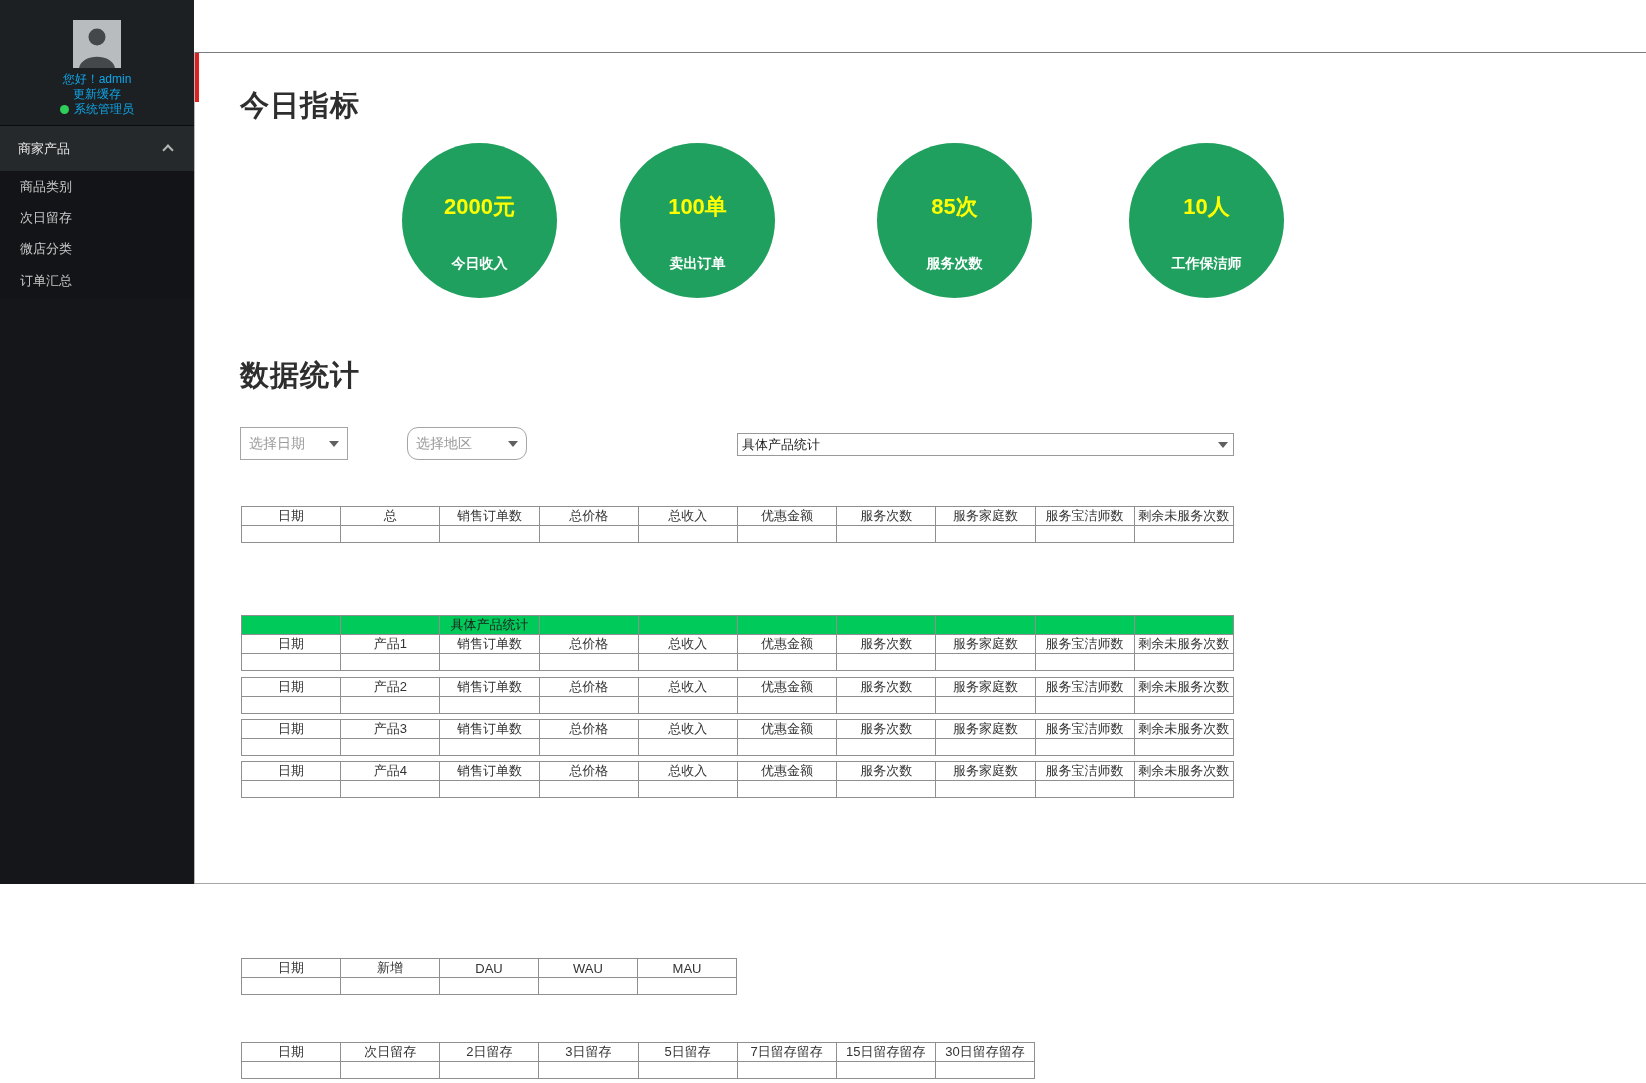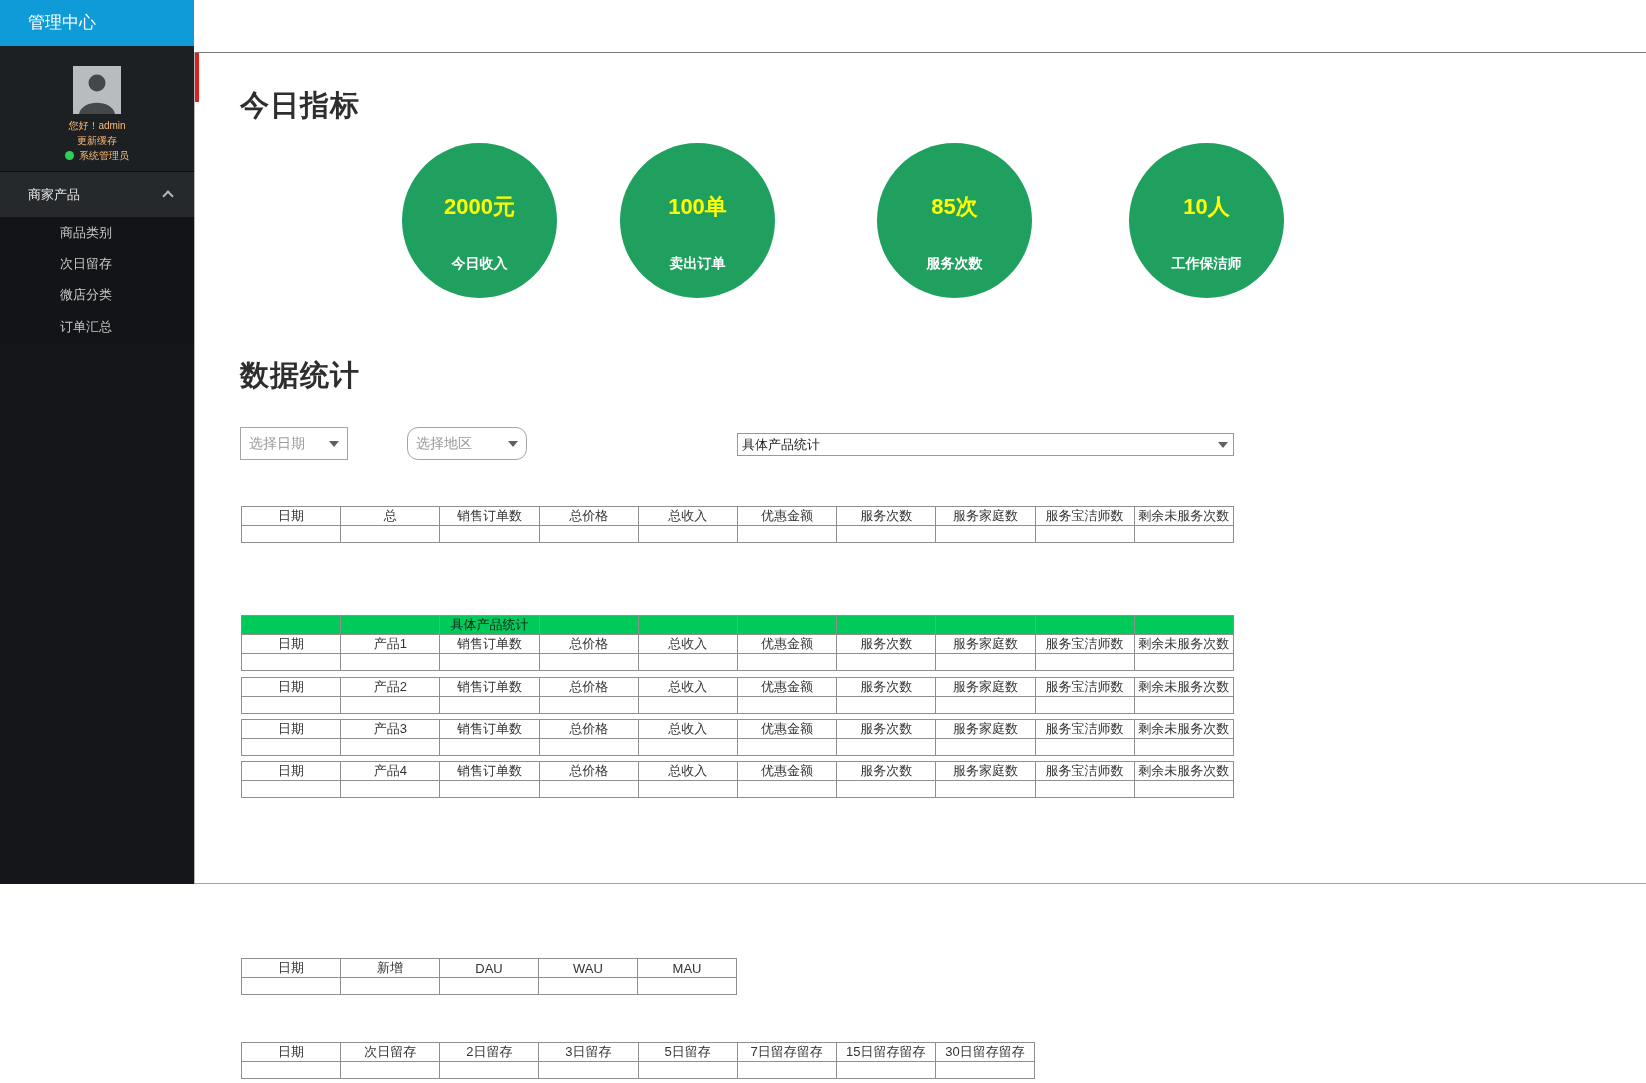--- a/index.html
+++ b/index.html
@@ -5,27 +5,27 @@
   * { box-sizing: border-box; }
   html,body { margin:0; padding:0; background:#fff; }
   body { font-family:"Liberation Sans","DejaVu Sans",sans-serif; }
   #screen { position:relative; width:1646px; height:1083px; background:#fff; overflow:hidden; }
 
   
   .sidebar { position:absolute; left:0; top:0; width:194px; height:884px; background:#141619; }
   .appbar { height:46px; background:#0f9bd7; color:#fff; font-size:17px; line-height:46px; padding-left:28px; }
   .profile { background:#1d2022; height:125px; text-align:center; padding-top:20px; }
   .avatar { width:48px; height:48px; display:inline-block; }
-  .p-line { font-size:10px; color:#fdba74; line-height:15px; }
+  .p-line { font-size:12px; color:#0ea5e9; line-height:15px; }
   .p-link { cursor:pointer; }
   .dot { display:inline-block; width:9px; height:9px; border-radius:50%; background:#2fce5b; margin-right:5px; vertical-align:-1px; }
-  .menu-header { position:relative; height:46px; background:#26292c; color:#e8e8e8; font-size:13px; line-height:46px; padding-left:28px; border-top:1px solid #0b0c0d; cursor:pointer; }
+  .menu-header { position:relative; height:46px; background:#26292c; color:#e8e8e8; font-size:13px; line-height:46px; padding-left:18px; border-top:1px solid #0b0c0d; cursor:pointer; }
   .chev-up { position:absolute; right:22px; top:20px; width:8px; height:8px; border-left:2px solid #b5b5b5; border-top:2px solid #b5b5b5; transform:rotate(45deg); }
   .submenu { background:#121417; }
-  .sub-item { height:31px; line-height:31px; padding-left:60px; font-size:13px; color:#c9c9c9; cursor:pointer; }
+  .sub-item { height:31px; line-height:31px; padding-left:20px; font-size:13px; color:#c9c9c9; cursor:pointer; }
   .submenu.last .sub-item { height:34px; line-height:34px; }
 
   
   .border-top    { position:absolute; left:194px; top:52px;  width:1452px; border-top:1px solid #7a7a7a; }
   .border-left   { position:absolute; left:194px; top:52px;  height:831px; border-left:1px solid #b7b7b7; }
   .border-bottom { position:absolute; left:194px; top:883px; width:1452px; border-top:1px solid #a5a5a5; }
   .scroll-thumb  { position:absolute; left:195px; top:53px; width:4px; height:49px; background:#e02020; }
 
   .h1 { position:absolute; font-size:29px; font-weight:bold; color:#2e2e2e; letter-spacing:1px; }
   .h-today { left:240px; top:86px; }
@@ -57,21 +57,20 @@
   .t-g3    { left:241px; top:761px;  width:993px; }
   .t-users { left:241px; top:958px;  width:496px; }
   .t-ret   { left:241px; top:1042px; width:794px; }
 </style>
 </head>
 <body>
 
 <div id="screen">
 
   <div class="sidebar">
-    <div class="appbar">管理中心</div>
 
     <div class="profile">
       <span class="avatar">
         <svg viewBox="0 0 48 48" width="48" height="48">
           <rect width="48" height="48" fill="#b9bcbe"></rect>
           <circle cx="24" cy="17" r="8.5" fill="#45484b"></circle>
           <path d="M6 48 C9 33 39 33 42 48 Z" fill="#45484b"></path>
         </svg>
       </span>
       <div class="p-line">您好！admin</div>

